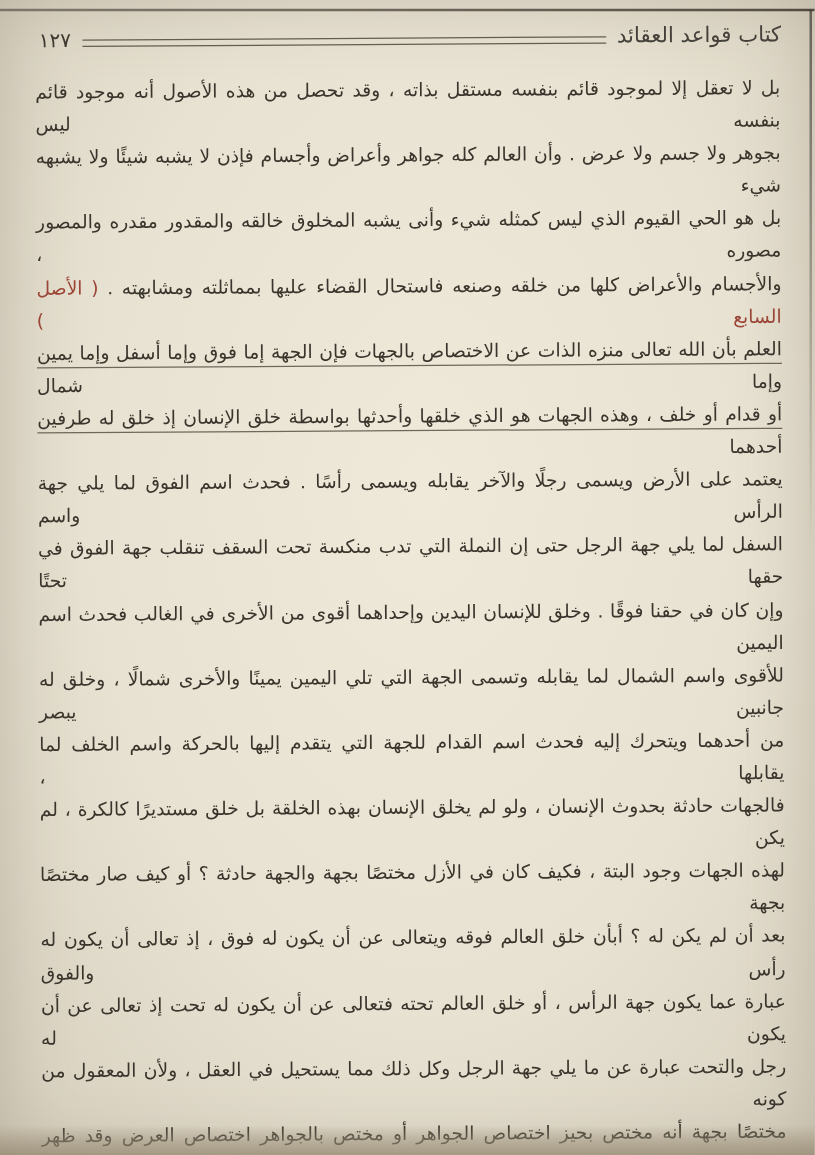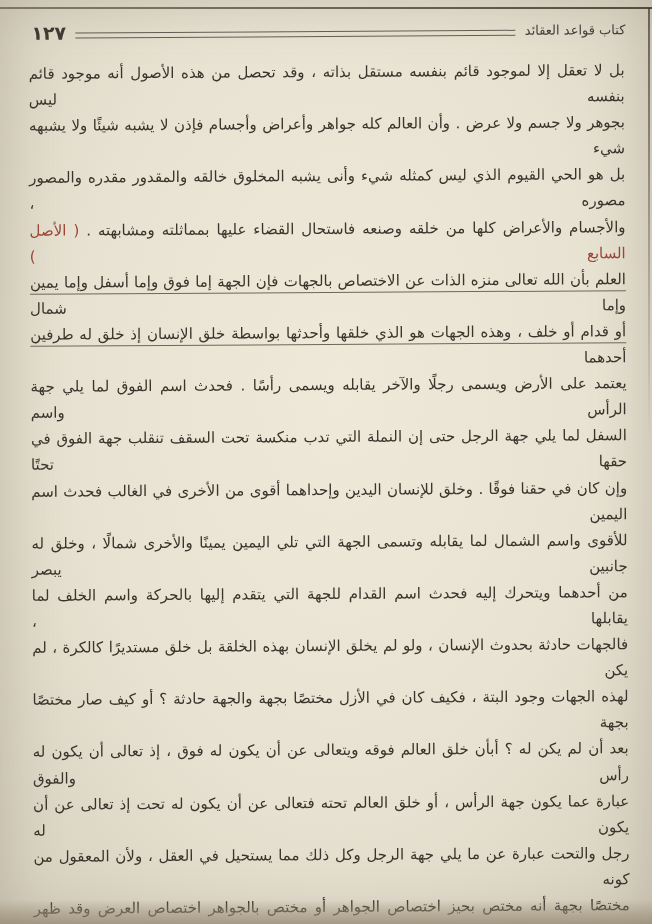--- a/index.html
+++ b/index.html
@@ -24,23 +24,23 @@
   .edge-top{position:absolute;top:7px;left:0;right:0;height:2px;background:linear-gradient(to right, rgba(60,54,45,.55), rgba(60,54,45,.85));}
   .edge-right{position:absolute;top:8px;right:2px;width:2px;height:430px;background:linear-gradient(rgba(60,54,45,.7), rgba(60,54,45,0));}
   .edge-bottom{position:absolute;bottom:0;left:0;right:0;height:24px;
     background:linear-gradient(rgba(160,148,126,0), rgba(160,148,126,.55) 55%, rgba(140,128,106,.65));}
   .content{position:absolute;top:0;left:0;right:0;bottom:0;transform:rotate(-0.35deg);}
 
   .header{
     position:absolute;top:20px;right:24px;left:34px;
     display:flex;align-items:center;gap:9px;direction:rtl;
   }
-  .book-title{font-size:13px;letter-spacing:.2px;color:#45403a;white-space:nowrap;}
+  .book-title{font-size:17px;letter-spacing:.2px;color:#45403a;white-space:nowrap;}
   .hrule{flex:1;height:4px;border-top:1.5px solid var(--rule);border-bottom:1.5px solid var(--rule);margin-top:5px;opacity:.85;}
-  .page-number{font-size:19px;font-weight:bold;letter-spacing:2px;color:#3e3931;white-space:nowrap;}
+  .page-number{font-size:16px;font-weight:normal;letter-spacing:2px;color:#3e3931;white-space:nowrap;}
 
   .body-text{
     position:absolute;top:59px;right:25px;left:31px;
     direction:rtl;font-size:15px;
   }
   .line{
     line-height:26.1px;
     text-align:justify;
     -moz-text-align-last:justify;
     text-align-last:justify;

